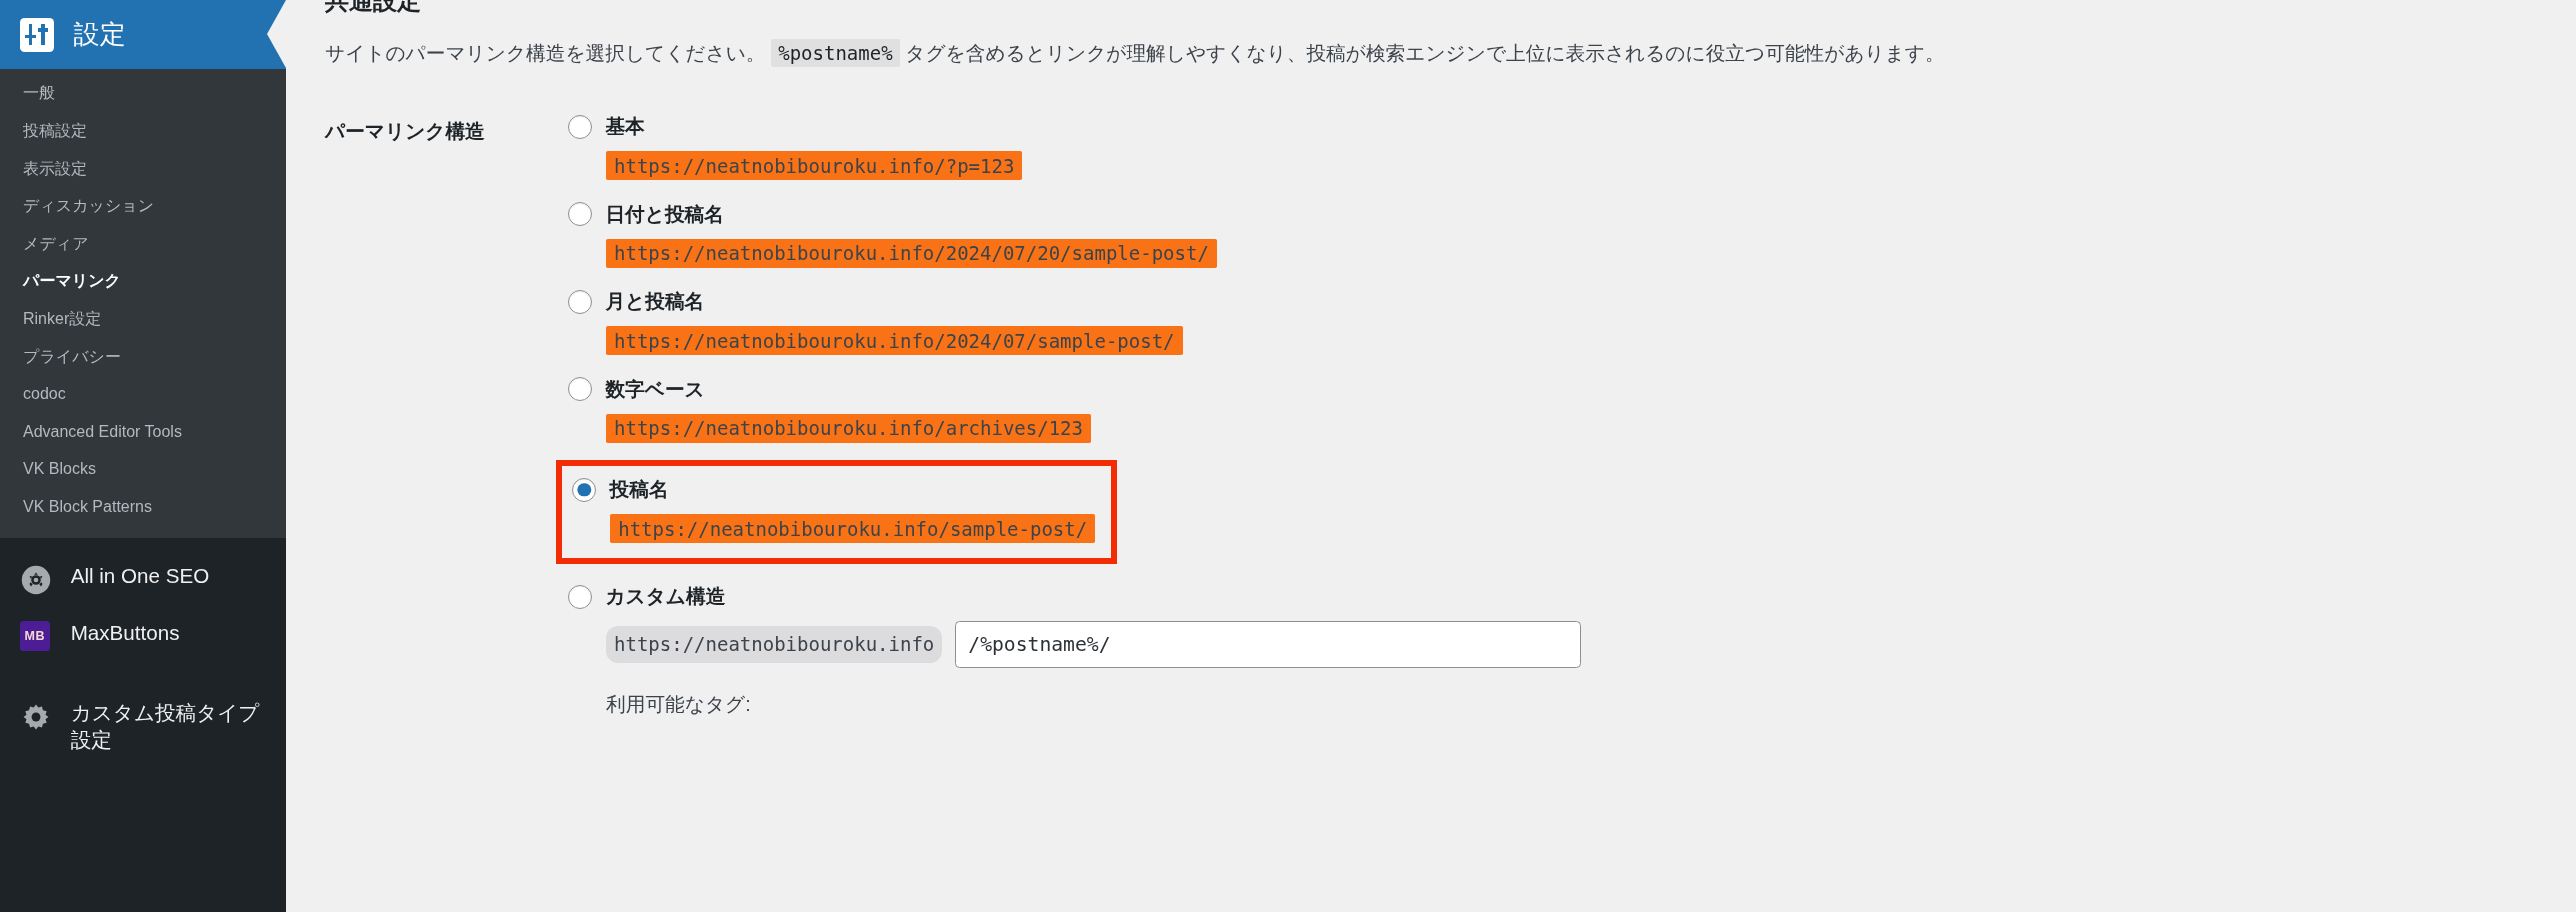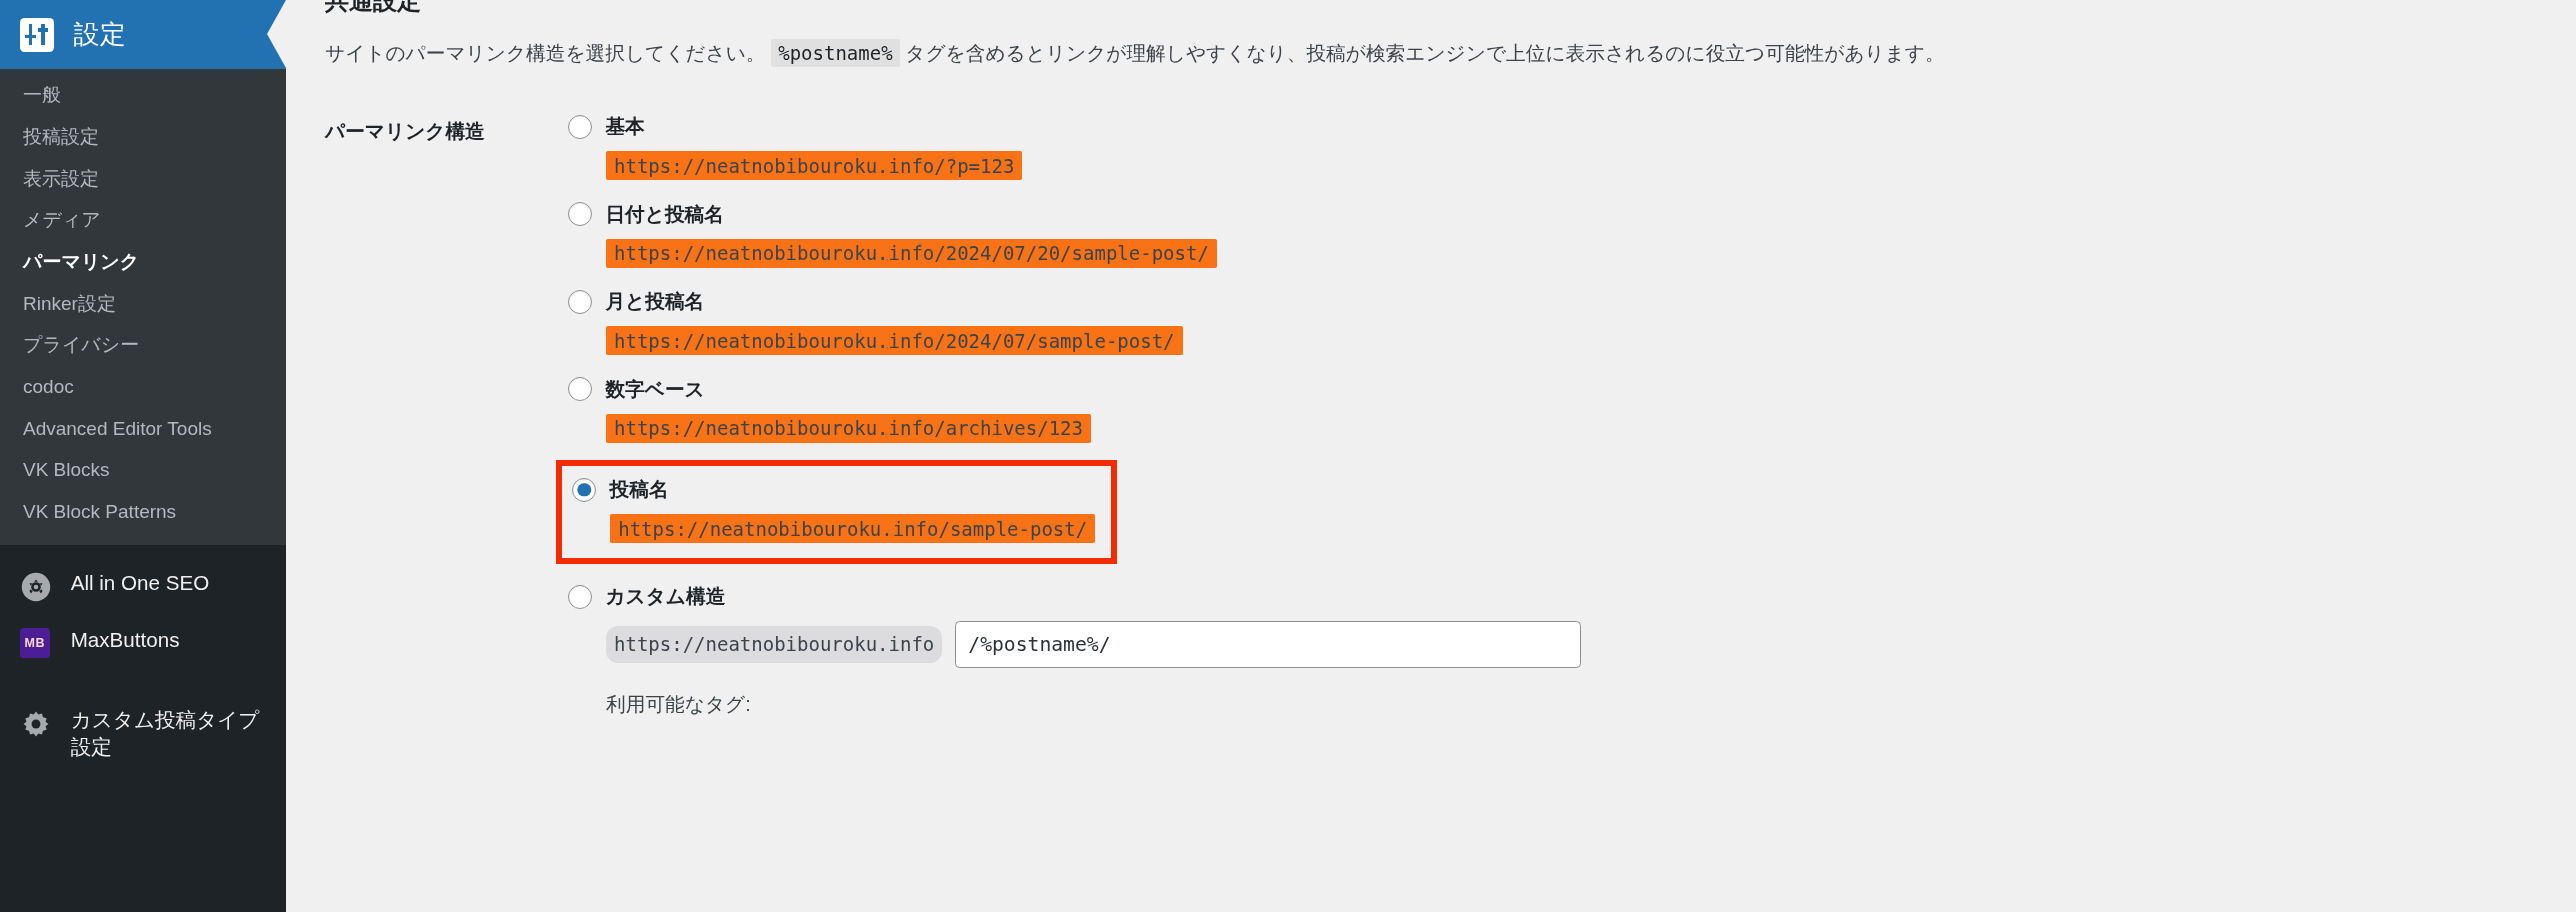--- a/index.html
+++ b/index.html
@@ -36,21 +36,21 @@
   .settings-glyph .v1 { left:9px; top:6.3px; width:3.6px; height:21.5px; }
   .settings-glyph .v2 { left:21.5px; top:6.3px; width:3.6px; height:21.5px; }
   .settings-glyph .h1 { left:5.4px; top:17px; width:10.7px; height:3.6px; }
   .settings-glyph .h2 { left:18px; top:10.7px; width:10.7px; height:3.6px; }
   .adminmenu-header .title {
     color:#fff; font-size:26px; font-weight:400; letter-spacing:0.4px;
   }
 
   .submenu { background:#32373c; padding:5.4px 0 12.5px 0; }
   .submenu .item {
-    display:block; color:#b4b9be; font-size:19px;
+    display:block; color:#b4b9be; font-size:16px;
     padding:8px 16px 8px 23px; line-height:1.35; white-space:nowrap;
   }
   .submenu .item.active { color:#ffffff; font-weight:700; }
 
   .bottommenu { background:#1d2327; padding-top:12.5px; }
   .bottommenu .item {
     display:flex; align-items:flex-start; gap:19px;
     color:#f0f0f1; font-size:20.6px; padding:11.6px 0 11.6px 19.7px;
     line-height:1.32;
   }
@@ -148,20 +148,21 @@
           <i class="h2"></i>
       </span>
       <span class="title">設定</span>
       <span class="notch"></span>
     </div>
 
     <div class="submenu">
       <a class="item">一般</a>
       <a class="item">投稿設定</a>
       <a class="item">表示設定</a>
+      <a class="item">ディスカッション</a>
       <a class="item">メディア</a>
       <a class="item active">パーマリンク</a>
       <a class="item">Rinker設定</a>
       <a class="item">プライバシー</a>
       <a class="item">codoc</a>
       <a class="item">Advanced Editor Tools</a>
       <a class="item">VK Blocks</a>
       <a class="item">VK Block Patterns</a>
     </div>
 

